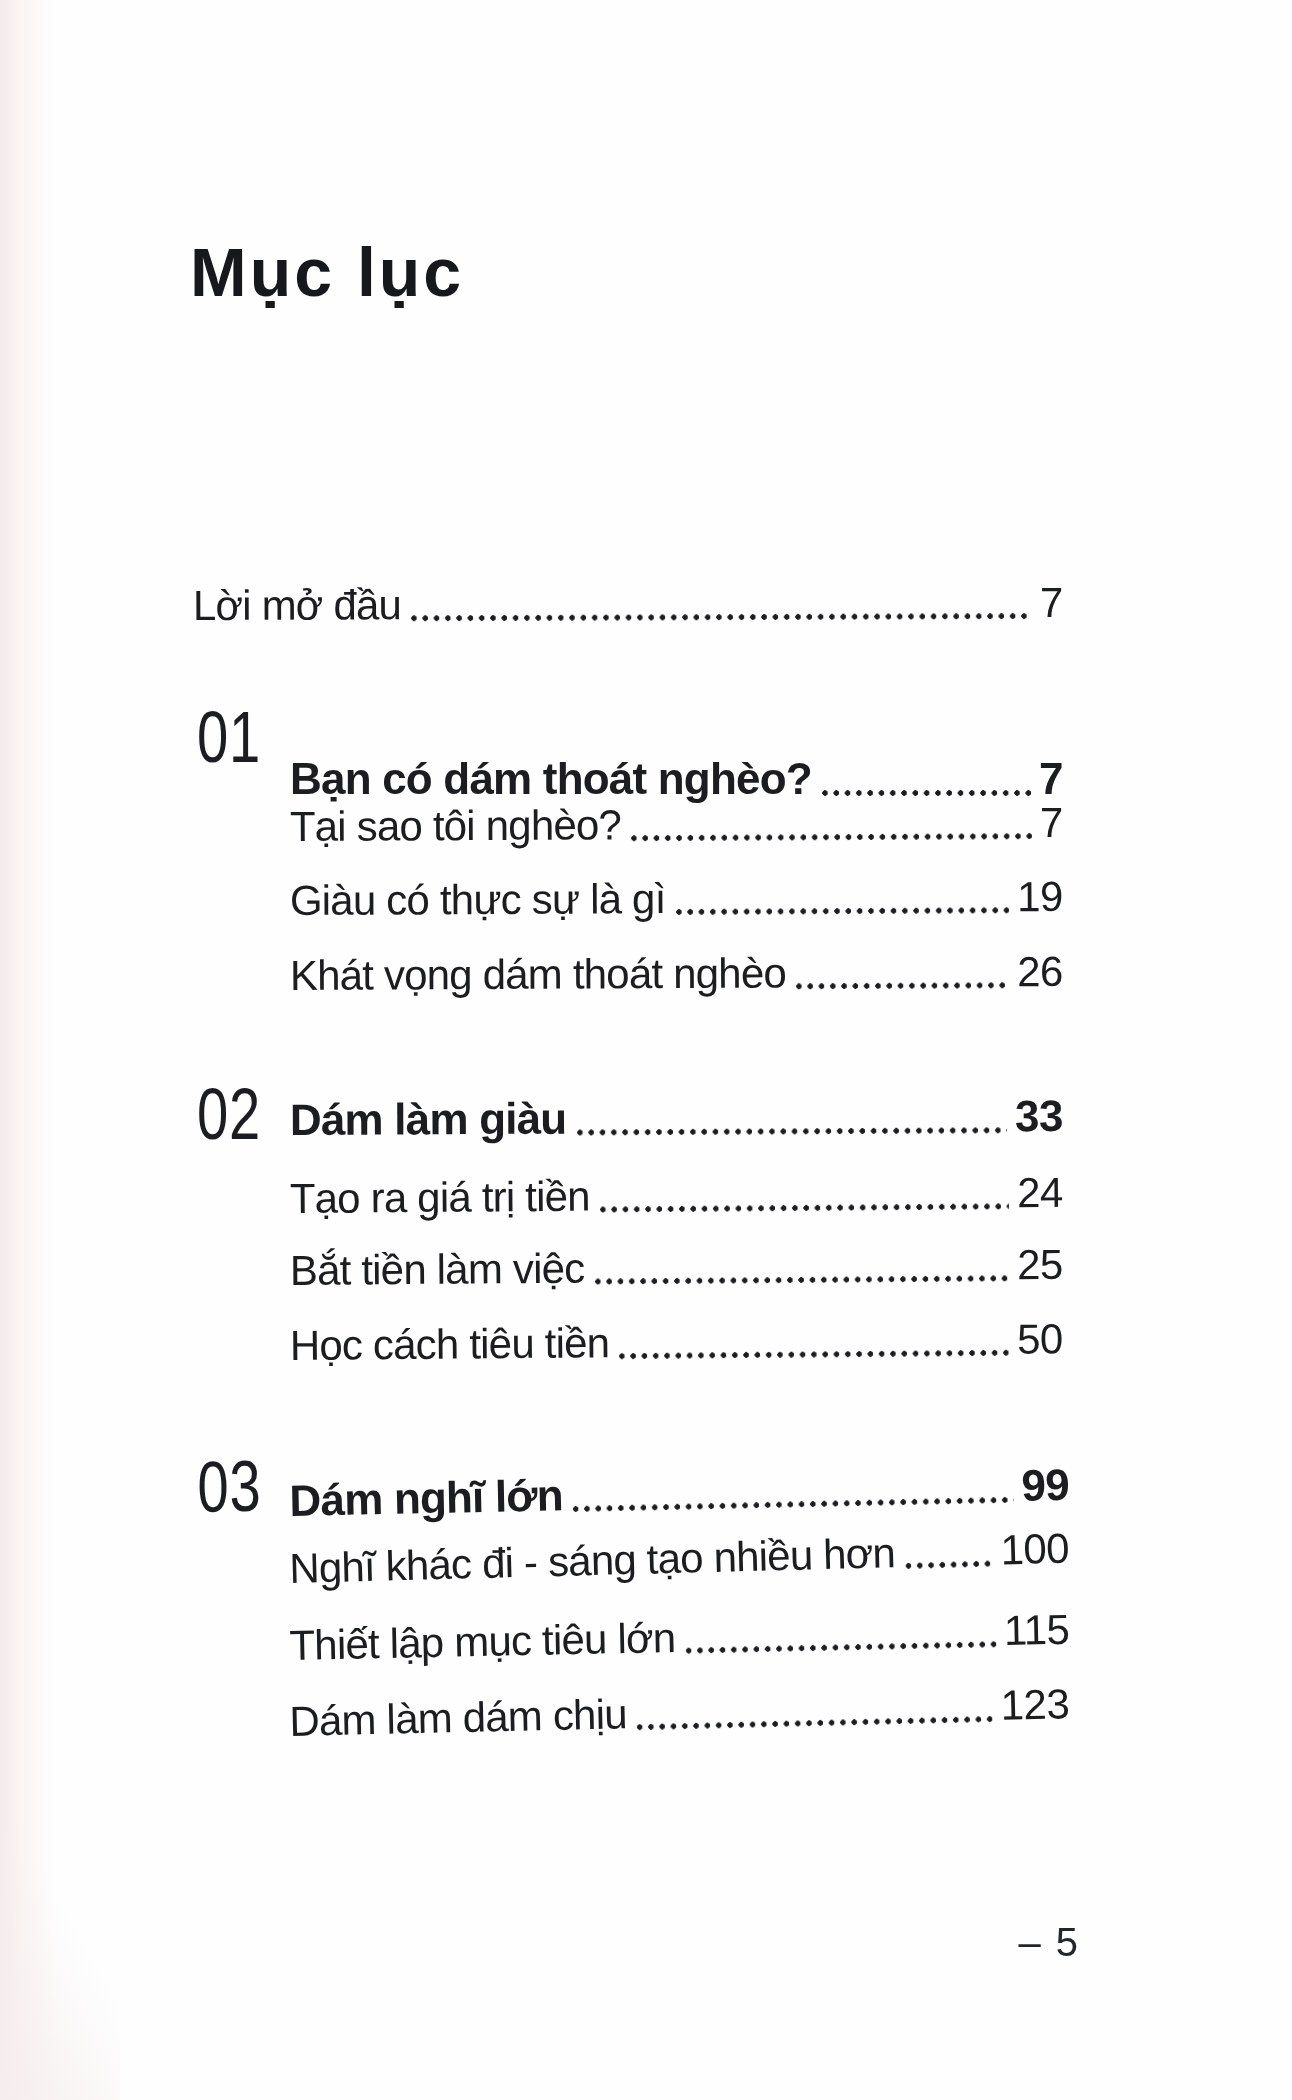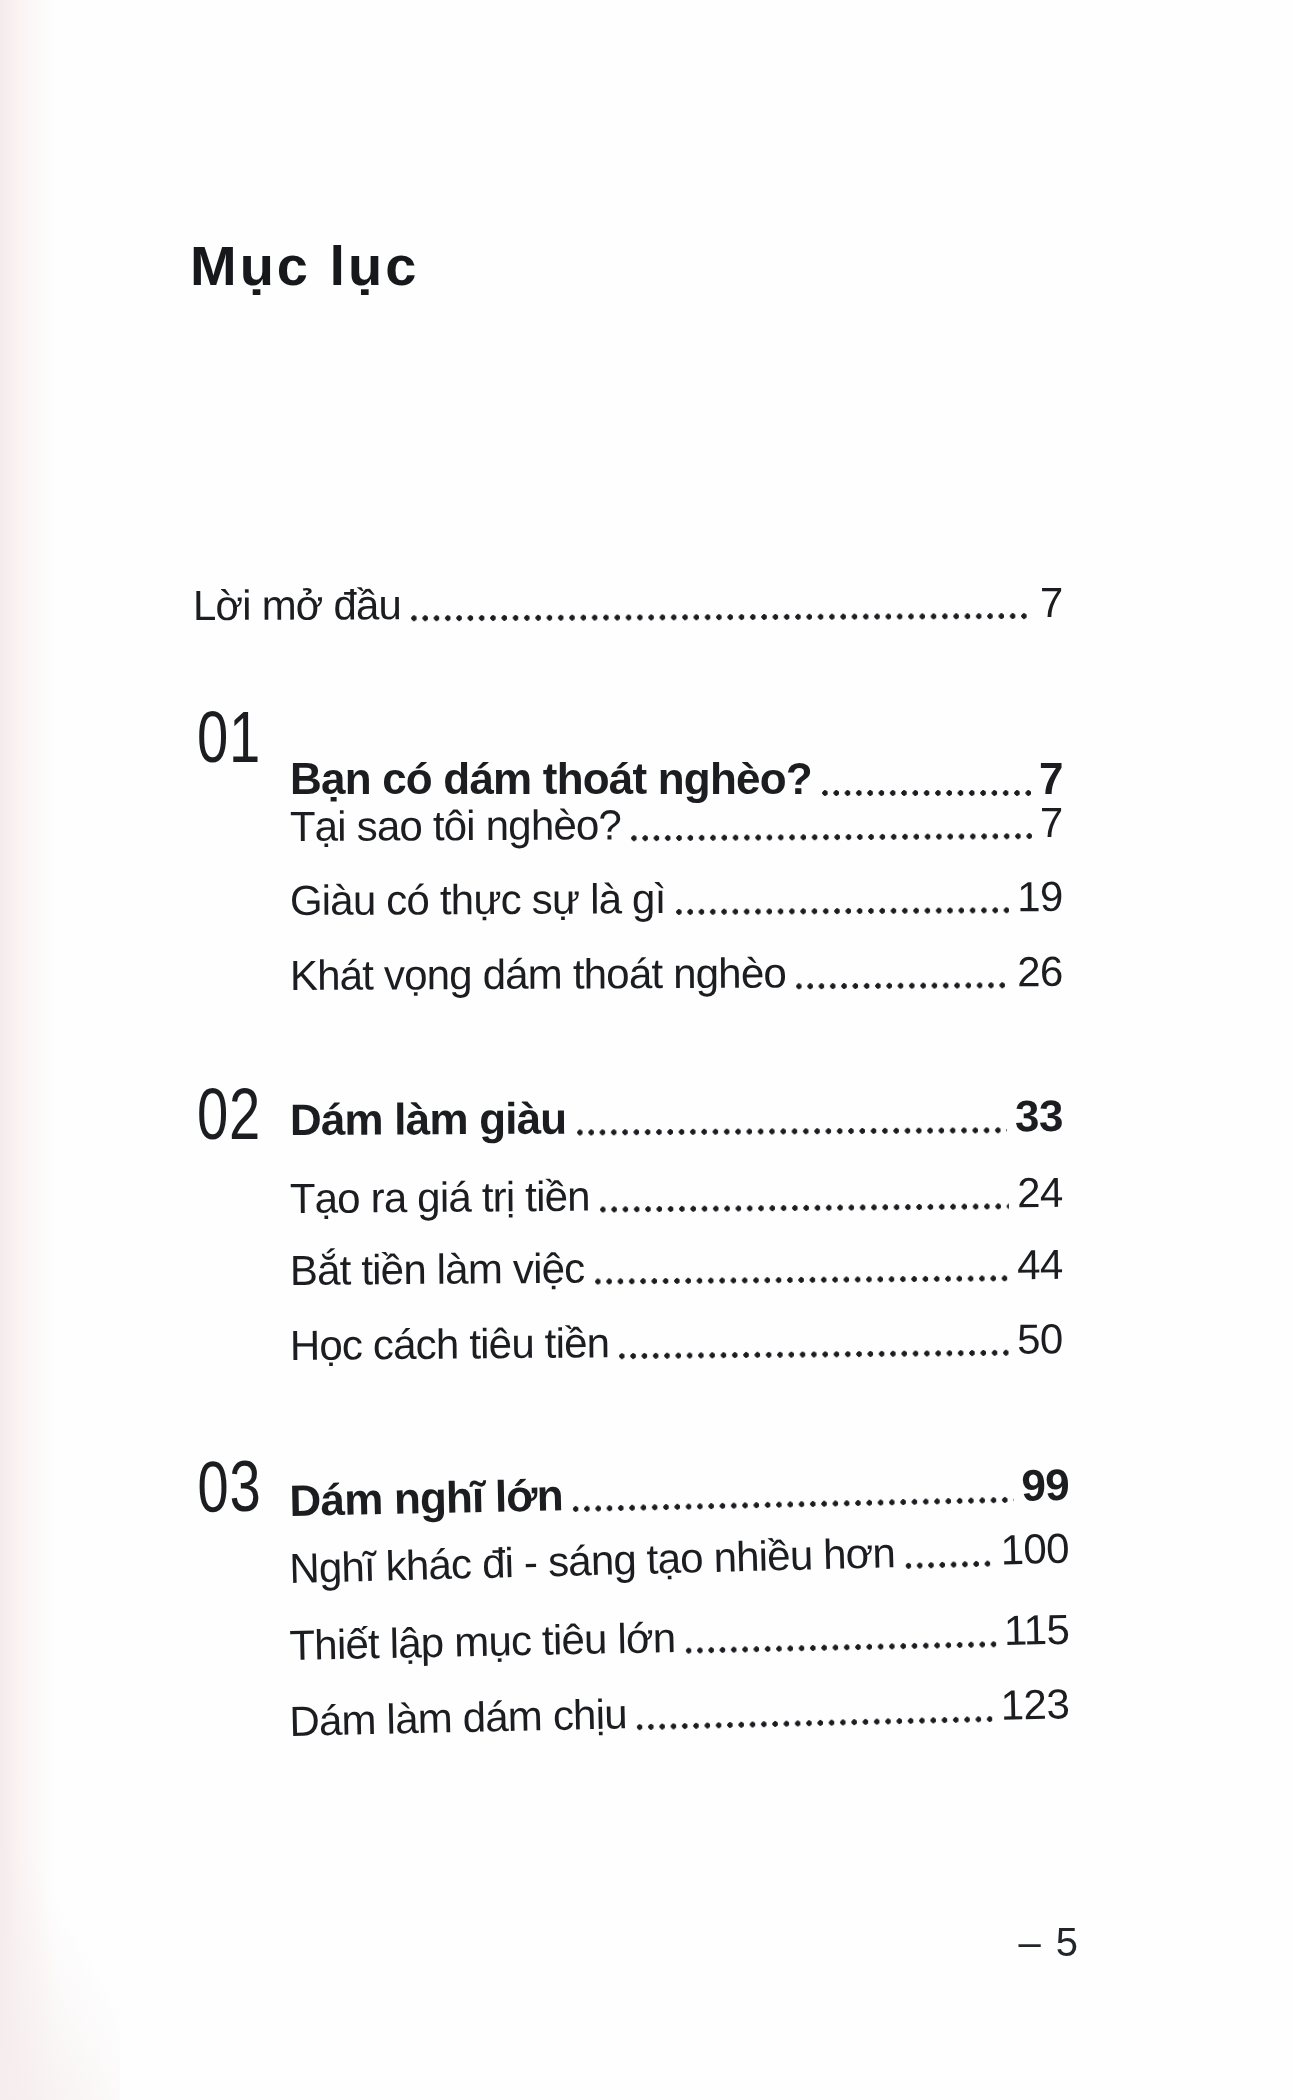--- a/index.html
+++ b/index.html
@@ -24,21 +24,21 @@
     position: absolute;
     left: 0; bottom: 0;
     width: 120px; height: 300px;
     background: linear-gradient(60deg, #f6eeee 0%, rgba(255,255,255,0) 60%);
     pointer-events: none;
   }
   .toc-title {
     position: absolute;
     left: 190px;
     top: 238px;
-    font-size: 56px;
+    font-size: 68px;
     font-weight: 700;
     letter-spacing: 3px;
     line-height: 1;
     color: #16181b;
   }
   .chapter-number {
     position: absolute;
     left: 197px;
     font-size: 72px;
     font-weight: 400;
@@ -134,21 +134,21 @@
     <span class="pagenum">33</span>
   </div>
   <div class="row" style="top:1174px; transform:rotate(-0.45deg); transform-origin:left bottom;">
     <span class="label">Tạo ra giá trị tiền</span>
     <span class="leader"></span>
     <span class="pagenum">24</span>
   </div>
   <div class="row" style="top:1246px; transform:rotate(-0.45deg); transform-origin:left bottom;">
     <span class="label">Bắt tiền làm việc</span>
     <span class="leader"></span>
-    <span class="pagenum">44</span>
+    <span class="pagenum">25</span>
   </div>
   <div class="row" style="top:1321px; transform:rotate(-0.5deg); transform-origin:left bottom;">
     <span class="label">Học cách tiêu tiền</span>
     <span class="leader"></span>
     <span class="pagenum">50</span>
   </div>
 
   <div class="chapter-number" style="top:1451px; transform:scaleX(0.78) rotate(-1deg);">03</div>
   <div class="row chapter" style="top:1475px; right:222px; transform:rotate(-1.2deg); transform-origin:left bottom;">
     <span class="label">Dám nghĩ lớn</span>

